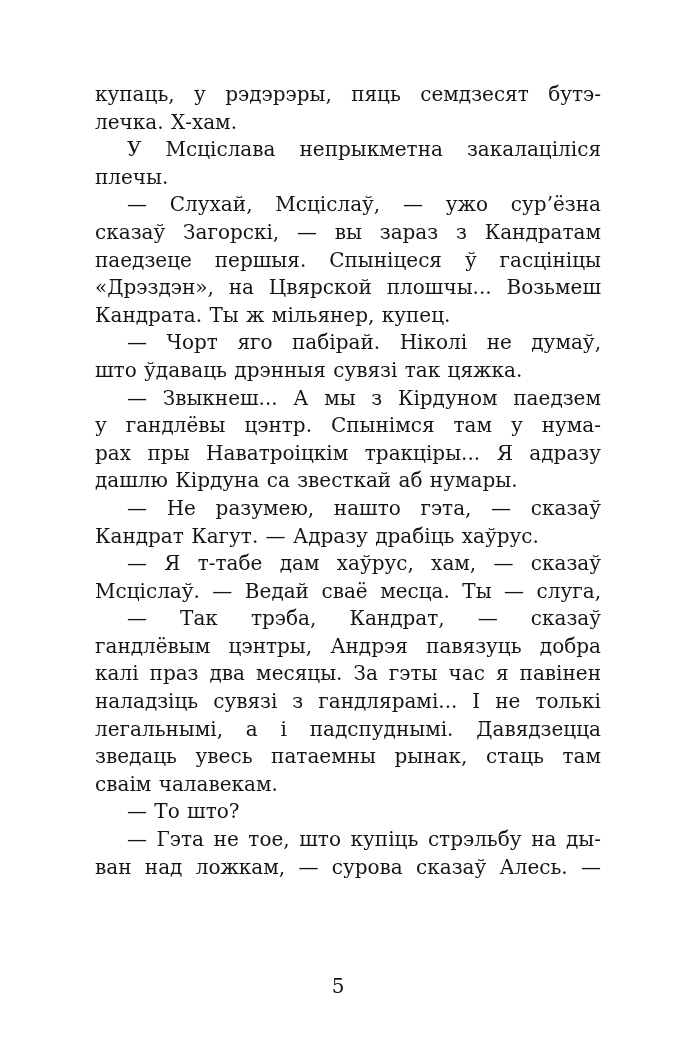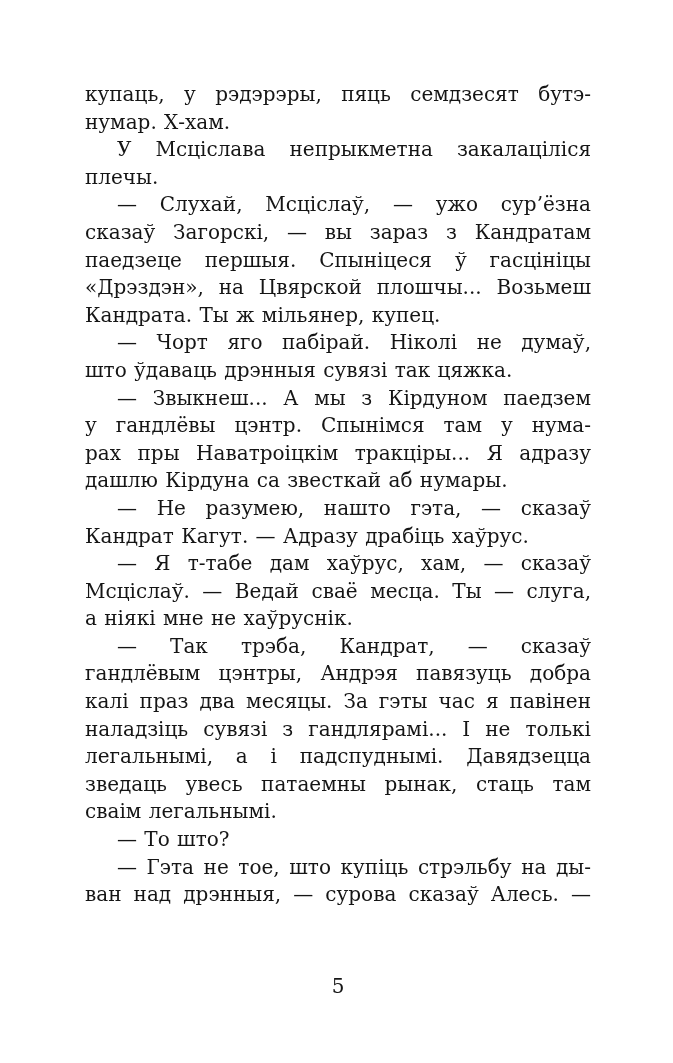--- a/index.html
+++ b/index.html
@@ -11,21 +11,21 @@
     position: relative;
     width: 673px;
     height: 1063px;
     background: #ffffff;
     font-family: "DejaVu Serif", "Liberation Serif", serif;
     color: #151515;
     overflow: hidden;
   }
   .text-block {
     position: absolute;
-    left: 85px;
+    left: 95px;
     top: 81px;
     width: 506px;
   }
   .paragraph {
     margin: 0;
     padding: 0;
   }
   .line {
     font-size: 20px;
     line-height: 27.6px;
@@ -53,21 +53,21 @@
     line-height: 24px;
   }
 </style>
 </head>
 <body>
 
 <div class="page">
   <div class="text-block">
       <div class="paragraph">
         <div class="line">купаць, у рэдэрэры, пяць семдзесят бутэ-</div>
-        <div class="line final">нумар. Х-хам.</div>
+        <div class="line final">лечка. Х-хам.</div>
       </div>
       <div class="paragraph">
         <div class="line indent">У Мсціслава непрыкметна закалаціліся</div>
         <div class="line final">плечы.</div>
       </div>
       <div class="paragraph">
         <div class="line indent">— Слухай, Мсціслаў, — ужо сур’ёзна</div>
         <div class="line">сказаў Загорскі, — вы зараз з Кандратам</div>
         <div class="line">паедзеце першыя. Спыніцеся ў гасцініцы</div>
         <div class="line">«Дрэздэн», на Цвярской плошчы... Возьмеш</div>
@@ -83,33 +83,32 @@
         <div class="line">рах пры Наватроіцкім тракціры... Я адразу</div>
         <div class="line final">дашлю Кірдуна са звесткай аб нумары.</div>
       </div>
       <div class="paragraph">
         <div class="line indent">— Не разумею, нашто гэта, — сказаў</div>
         <div class="line final">Кандрат Кагут. — Адразу драбіць хаўрус.</div>
       </div>
       <div class="paragraph">
         <div class="line indent">— Я т-табе дам хаўрус, хам, — сказаў</div>
         <div class="line">Мсціслаў. — Ведай сваё месца. Ты — слуга,</div>
-        <div class="line final">а ніякі мне не хаўруснік.</div>
       </div>
       <div class="paragraph">
         <div class="line indent">— Так трэба, Кандрат, — сказаў</div>
         <div class="line">гандлёвым цэнтры, Андрэя павязуць добра</div>
         <div class="line">калі праз два месяцы. За гэты час я павінен</div>
         <div class="line">наладзіць сувязі з гандлярамі... І не толькі</div>
         <div class="line">легальнымі, а і падспуднымі. Давядзецца</div>
         <div class="line">зведаць увесь патаемны рынак, стаць там</div>
-        <div class="line final">сваім легальнымі.</div>
+        <div class="line final">сваім чалавекам.</div>
       </div>
       <div class="paragraph">
         <div class="line indent final">— То што?</div>
       </div>
       <div class="paragraph">
         <div class="line indent">— Гэта не тое, што купіць стрэльбу на ды-</div>
-        <div class="line">ван над дрэнныя, — сурова сказаў Алесь. —</div>
+        <div class="line">ван над ложкам, — сурова сказаў Алесь. —</div>
       </div>
     </div>
   <div class="page-number">5</div>
 </div>
 
 </body></html>

